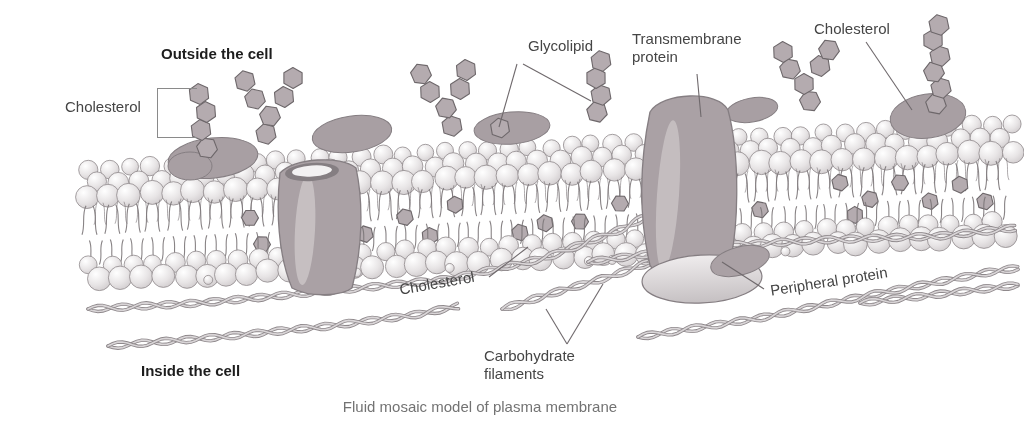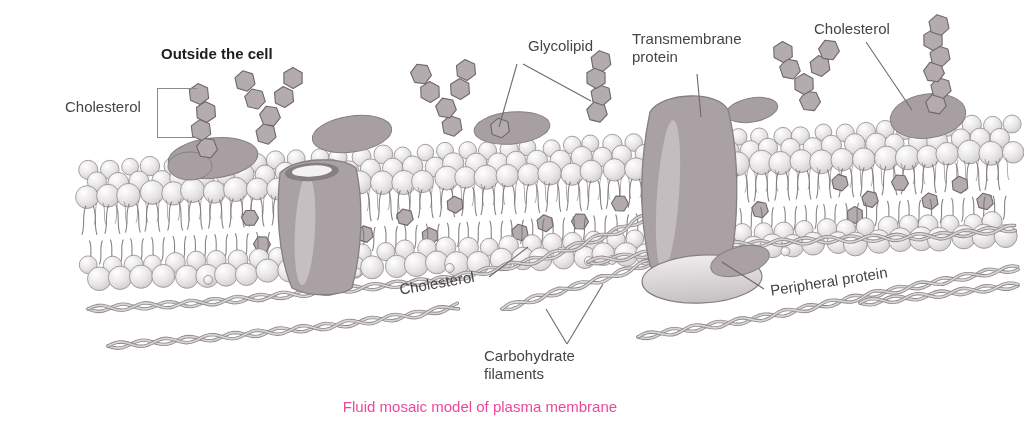--- a/index.html
+++ b/index.html
@@ -13,21 +13,21 @@
   #lbl-glycolipid{left:508px;top:37px;margin-left:20px;}
   #lbl-glycoprotein{left:814px;top:20px;}
   #lbl-carbohydrate{left:65px;top:98px;}
   #bracket{position:absolute;left:157px;top:88px;width:39px;height:48px;
            border-left:1.5px solid #8a8a8a;border-top:1.5px solid #8a8a8a;border-bottom:1.5px solid #8a8a8a;}
   #lbl-cholesterol{left:398px;top:281px;transform:rotate(-10deg);transform-origin:left top;}
   #lbl-peripheral{left:769px;top:282px;transform:rotate(-9deg);transform-origin:left top;}
   #lbl-cytoskeletal{left:484px;top:347px;width:132px;}
   #lbl-outside{left:117px;top:45px;margin-left:44px;}
   #lbl-inside{left:141px;top:362px;}
-  #caption{left:330px;top:398px;width:300px;text-align:center;color:#ec4899;}
+  #caption{left:330px;top:398px;width:300px;text-align:center;color:#737373;}
 </style>
 </head>
 <body>
 
 <div id="stage">
   <svg id="art" width="1024" height="426" viewBox="0 0 1024 426">
       <defs>
         <radialGradient id="gHead" cx="0.35" cy="0.3" r="0.85">
           <stop offset="0%" stop-color="#ffffff"></stop>
           <stop offset="55%" stop-color="#e7e4e5"></stop>
@@ -650,15 +650,16 @@
   <div class="lbl wrap" id="lbl-transmembrane">Transmembrane protein</div>
 
   <div class="lbl" id="lbl-glycoprotein">Cholesterol</div>
 
   <div class="lbl" id="lbl-cholesterol">Cholesterol</div>
 
   <div class="lbl" id="lbl-peripheral">Peripheral protein</div>
 
   <div class="lbl wrap" id="lbl-cytoskeletal">Carbohydrate filaments</div>
 
+  <div class="lbl bold" id="lbl-inside">Inside the cell</div>
 
   <div class="lbl" id="caption">Fluid mosaic model of plasma membrane</div>
 </div>
 
 </body></html>

